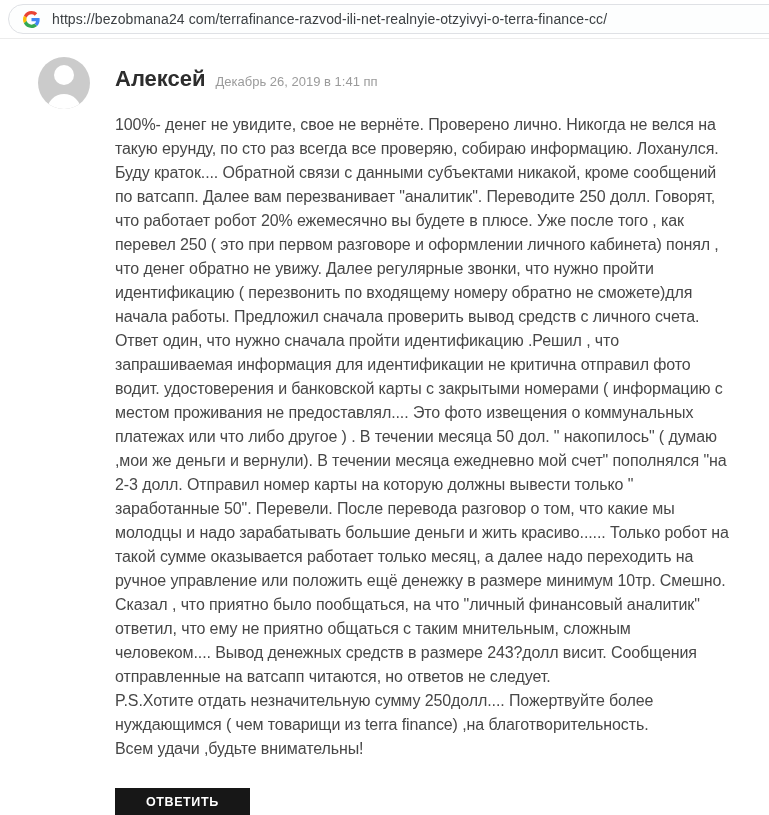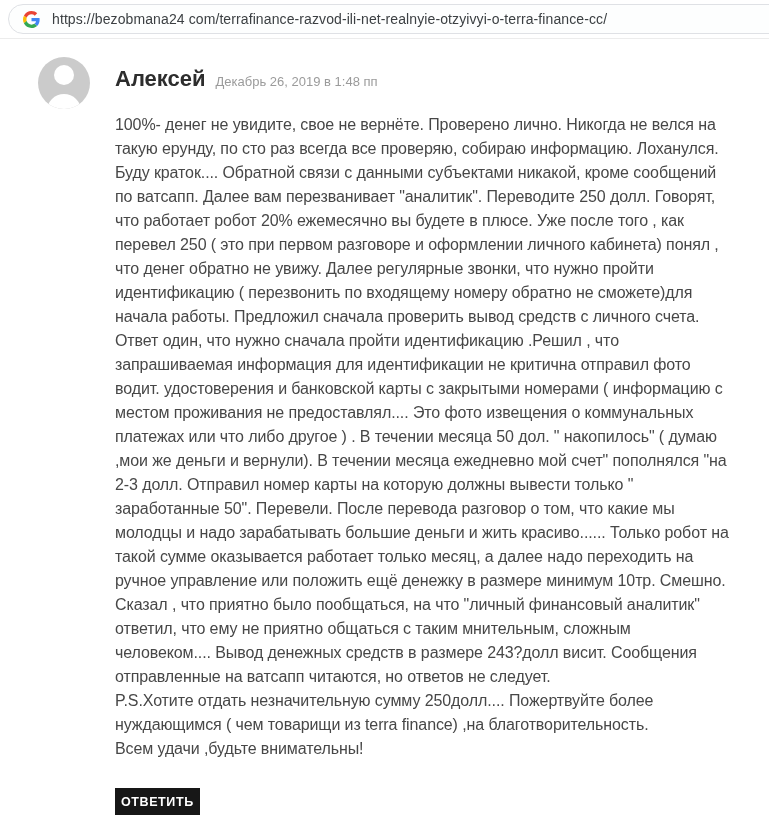--- a/index.html
+++ b/index.html
@@ -93,21 +93,21 @@
   .reply-button {
     margin-top: 27px;
     display: inline-block;
     background: #171717;
     color: #ffffff;
     border: none;
     font-family: "Liberation Sans", sans-serif;
     font-size: 12.5px;
     font-weight: bold;
     letter-spacing: 0.6px;
-    padding: 7px 6px;
+    padding: 7px 31px;
     cursor: pointer;
   }
 </style>
 </head>
 <body>
 
 <div class="page">
 
   <div class="browser-bar">
     <div class="url-pill">
@@ -126,21 +126,21 @@
   <div class="content">
     <div class="comment">
 
       <div class="avatar">
         <span class="avatar-head"></span>
         <span class="avatar-shoulders"></span>
       </div>
 
       <div class="comment-main">
         <div class="comment-header">
-          <span class="author">Алексей</span><span class="date">Декабрь 26, 2019 в 1:48 пп</span>
+          <span class="author">Алексей</span><span class="date">Декабрь 26, 2019 в 1:41 пп</span>
         </div>
 
         <div class="comment-body">100%- денег не увидите, свое не вернёте. Проверено лично. Никогда не велся на такую ерунду, по сто раз всегда все проверяю, собираю информацию. Лоханулся. Буду краток.... Обратной связи с данными субъектами никакой, кроме сообщений по ватсапп. Далее вам перезванивает "аналитик". Переводите 250 долл. Говорят, что работает робот 20% ежемесячно вы будете в плюсе. Уже после того , как перевел 250 ( это при первом разговоре и оформлении личного кабинета) понял , что денег обратно не увижу. Далее регулярные звонки, что нужно пройти идентификацию ( перезвонить по входящему номеру обратно не сможете)для начала работы. Предложил сначала проверить вывод средств с личного счета. Ответ один, что нужно сначала пройти идентификацию .Решил , что запрашиваемая информация для идентификации не критична отправил фото водит. удостоверения и банковской карты с закрытыми номерами ( информацию с местом проживания не предоставлял.... Это фото извещения о коммунальных платежах или что либо другое ) . В течении месяца 50 дол. " накопилось" ( думаю ,мои же деньги и вернули). В течении месяца ежедневно мой счет" пополнялся "на 2-3 долл. Отправил номер карты на которую должны вывести только " заработанные 50". Перевели. После перевода разговор о том, что какие мы молодцы и надо зарабатывать большие деньги и жить красиво...... Только робот на такой сумме оказывается работает только месяц, а далее надо переходить на ручное управление или положить ещё денежку в размере минимум 10тр. Смешно. Сказал , что приятно было пообщаться, на что "личный финансовый аналитик" ответил, что ему не приятно общаться с таким мнительным, сложным человеком.... Вывод денежных средств в размере 243?долл висит. Сообщения отправленные на ватсапп читаются, но ответов не следует.
 P.S.Хотите отдать незначительную сумму 250долл.... Пожертвуйте более нуждающимся ( чем товарищи из terra finance) ,на благотворительность.
 Всем удачи ,будьте внимательны!</div>
 
         <button class="reply-button">ОТВЕТИТЬ</button>
       </div>
 
     </div>

